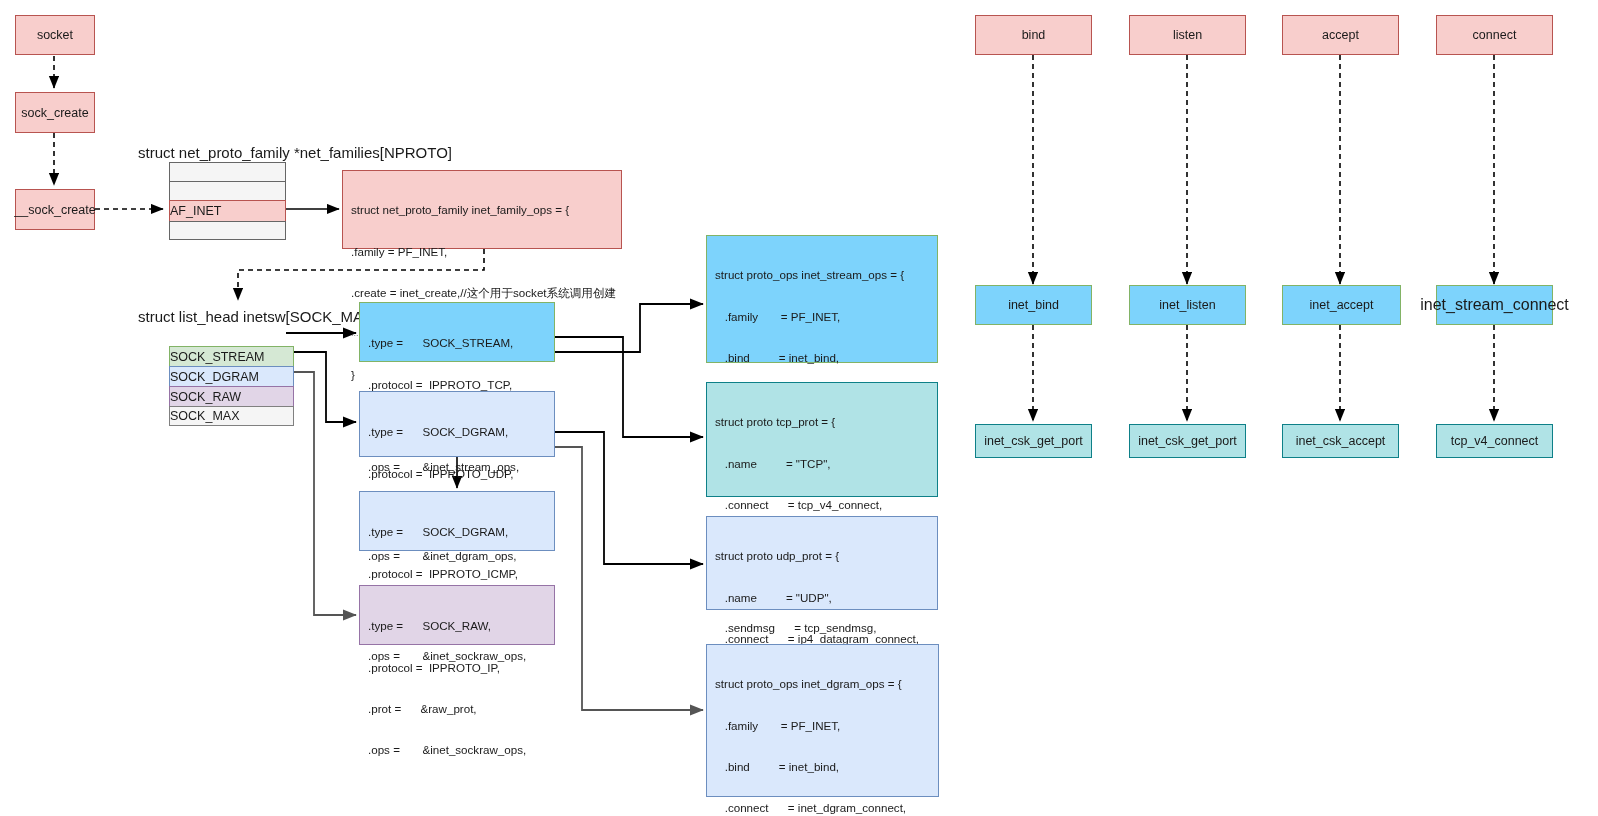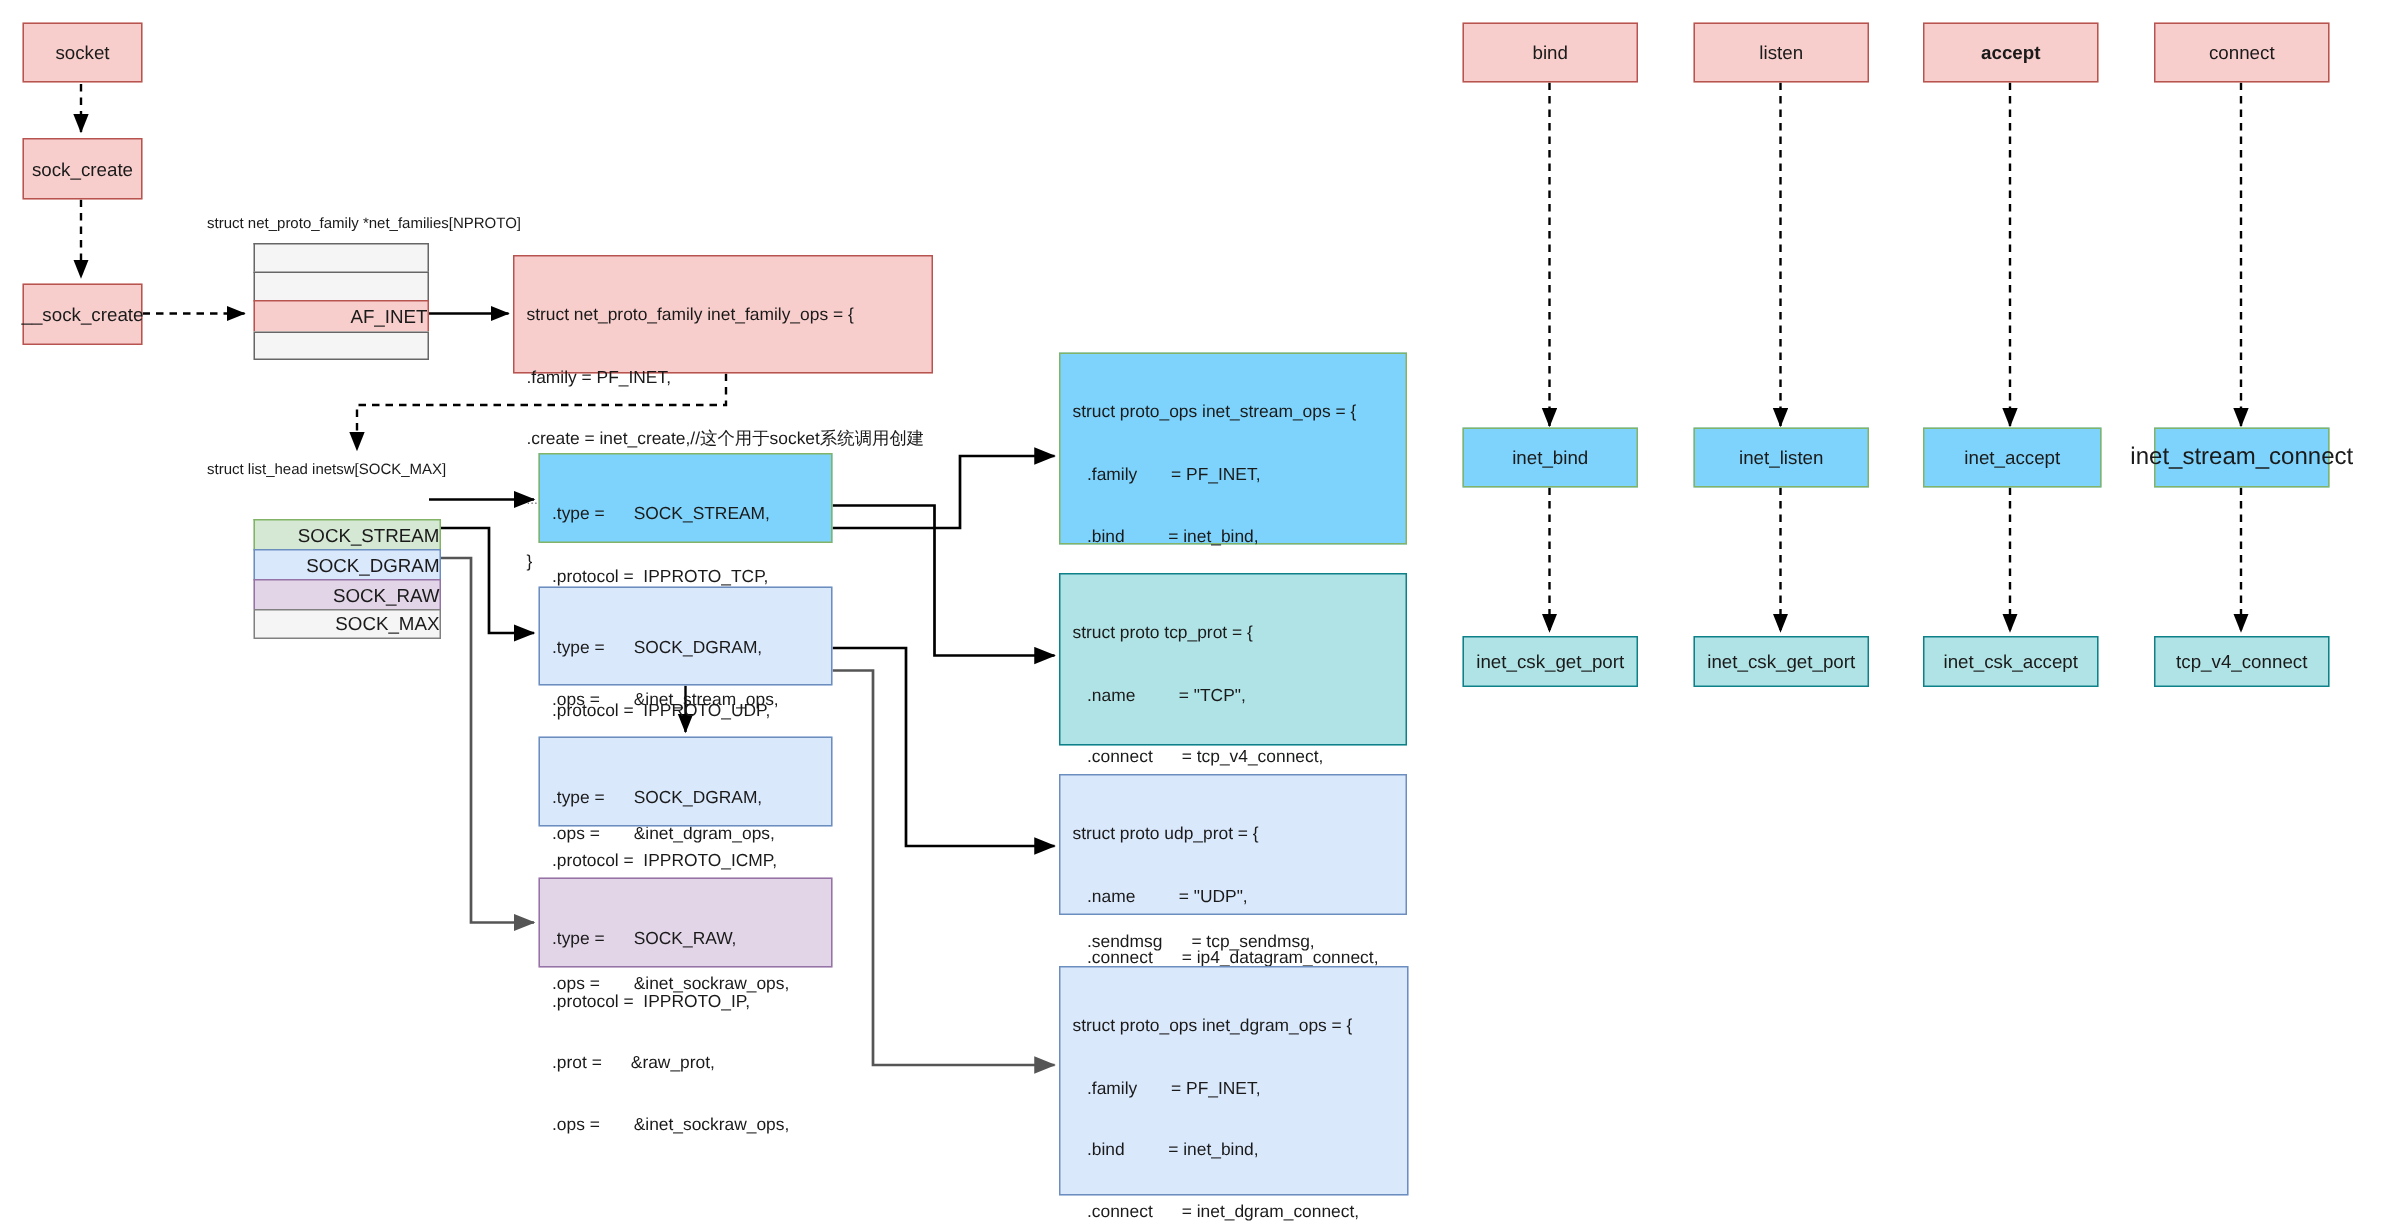--- a/index.html
+++ b/index.html
@@ -14,24 +14,24 @@
   .pink{background:#f8cecc;border:1px solid #b85450;}
   .green{background:#7dd3fc;border:1px solid #82b366;}
   .teal{background:#b0e3e6;border:1px solid #0e8088;}
   .blue{background:#dae8fc;border:1px solid #6c8ebf;}
   .purple{background:#e1d5e7;border:1px solid #9673a6;}
 
   .codebox{position:absolute;box-sizing:border-box;padding:5px 6px 5px 8px;
     font-size:11.6px;line-height:13.7px;white-space:pre;text-align:left;}
   .codebox .ln{display:block;}
 
-  .caption{position:absolute;font-size:10px;white-space:nowrap;}
+  .caption{position:absolute;font-size:15px;white-space:nowrap;}
 
   .tbl{position:absolute;box-sizing:border-box;}
-  .tbl .cell{box-sizing:border-box;display:flex;align-items:center;justify-content:flex-end;
+  .tbl .cell{box-sizing:border-box;display:flex;align-items:center;justify-content:flex-start;
     font-size:12.5px;border:1px solid #666;border-bottom:none;background:#f5f5f5;}
   .tbl .cell:last-child{border-bottom:1px solid #666;}
   .tbl .cell.pinkcell{background:#f8cecc;border-color:#b85450;}
   .tbl2 .cell{border:1px solid #808080;border-bottom:none;}
   .tbl2 .cell:last-child{border-bottom:1px solid #808080;}
   .tbl2 .c-green{background:#d5e8d4;border-color:#82b366;}
   .tbl2 .c-blue{background:#dae8fc;border-color:#6c8ebf;}
   .tbl2 .c-purple{background:#e1d5e7;border-color:#9673a6;}
   .tbl2 .c-gray{background:#f5f5f5;border-color:#808080;}
 </style>
@@ -220,21 +220,21 @@
 <div class="node pink" style="left:1129px;top:15px;width:117px;height:40px;">
   <span>listen</span>
 </div>
 <div class="node green" style="left:1129px;top:285px;width:117px;height:40px;">
   <span>inet_listen</span>
 </div>
 <div class="node teal" style="left:1129px;top:424px;width:117px;height:34px;">
   <span>inet_csk_get_port</span>
 </div>
 
-<div class="node pink" style="left:1282px;top:15px;width:117px;height:40px;font-weight:bold;">
+<div class="node pink" style="left:1282px;top:15px;width:117px;height:40px;">
   <span>accept</span>
 </div>
 <div class="node green" style="left:1282px;top:285px;width:119px;height:40px;">
   <span>inet_accept</span>
 </div>
 <div class="node teal" style="left:1282px;top:424px;width:117px;height:34px;">
   <span>inet_csk_accept</span>
 </div>
 
 <div class="node pink" style="left:1436px;top:15px;width:117px;height:40px;">

